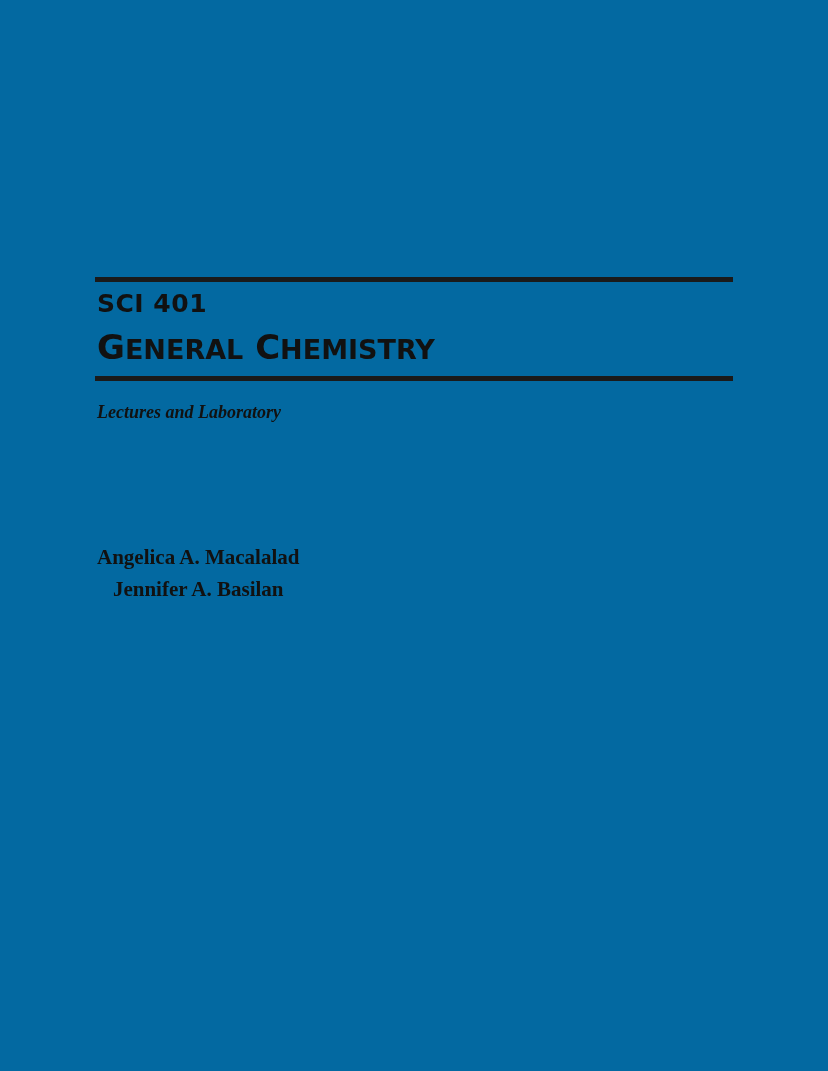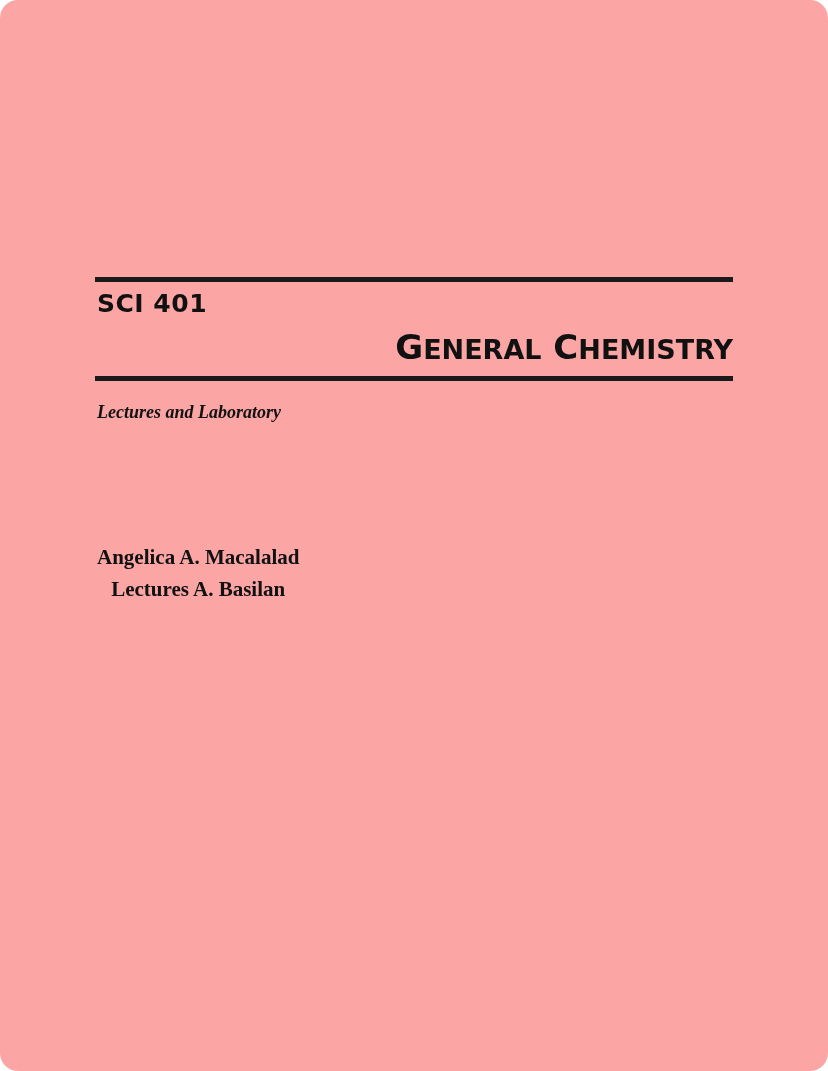--- a/index.html
+++ b/index.html
@@ -15,22 +15,21 @@
     color: #000000;
     overflow: hidden;
   }
 
   .page {
     position: absolute;
     left: 0;
     top: 0;
     width: 828px;
     height: 1071px;
-    background: #fca5a5;
-    border-radius: 18px;
+    background: #0369a1;
   }
 
   .title-block {
     position: absolute;
     left: 95px;
     top: 277px;
     width: 638px;
   }
 
   .rule-top {
@@ -56,21 +55,20 @@
     color: #111111;
   }
 
   .course-title {
     font-family: "DejaVu Sans", sans-serif;
     font-weight: bold;
     font-size: 34px;
     line-height: 1;
     margin: 14px 0 12px 2px;
     color: #111111;
-    text-align: right;
   }
   .course-title .small-caps-first {
     font-size: 34px;
   }
   .course-title .sc {
     font-size: 27px;
   }
 
   .subtitle {
     position: absolute;
@@ -108,16 +106,16 @@
     <div class="rule-top"></div>
     <div class="course-code">SCI 401</div>
     <div class="course-title"><span class="small-caps-first">G</span><span class="sc">ENERAL</span><span class="small-caps-first">&nbsp;</span><span class="small-caps-first">C</span><span class="sc">HEMISTRY</span></div>
     <div class="rule-bottom"></div>
   </div>
 
   <div class="subtitle">Lectures and Laboratory</div>
 
   <div class="authors">
     <div class="author-line">Angelica A. Macalalad</div>
-    <div class="author-line">Lectures A. Basilan</div>
+    <div class="author-line">Jennifer A. Basilan</div>
   </div>
 
 </div>
 
 </body></html>

